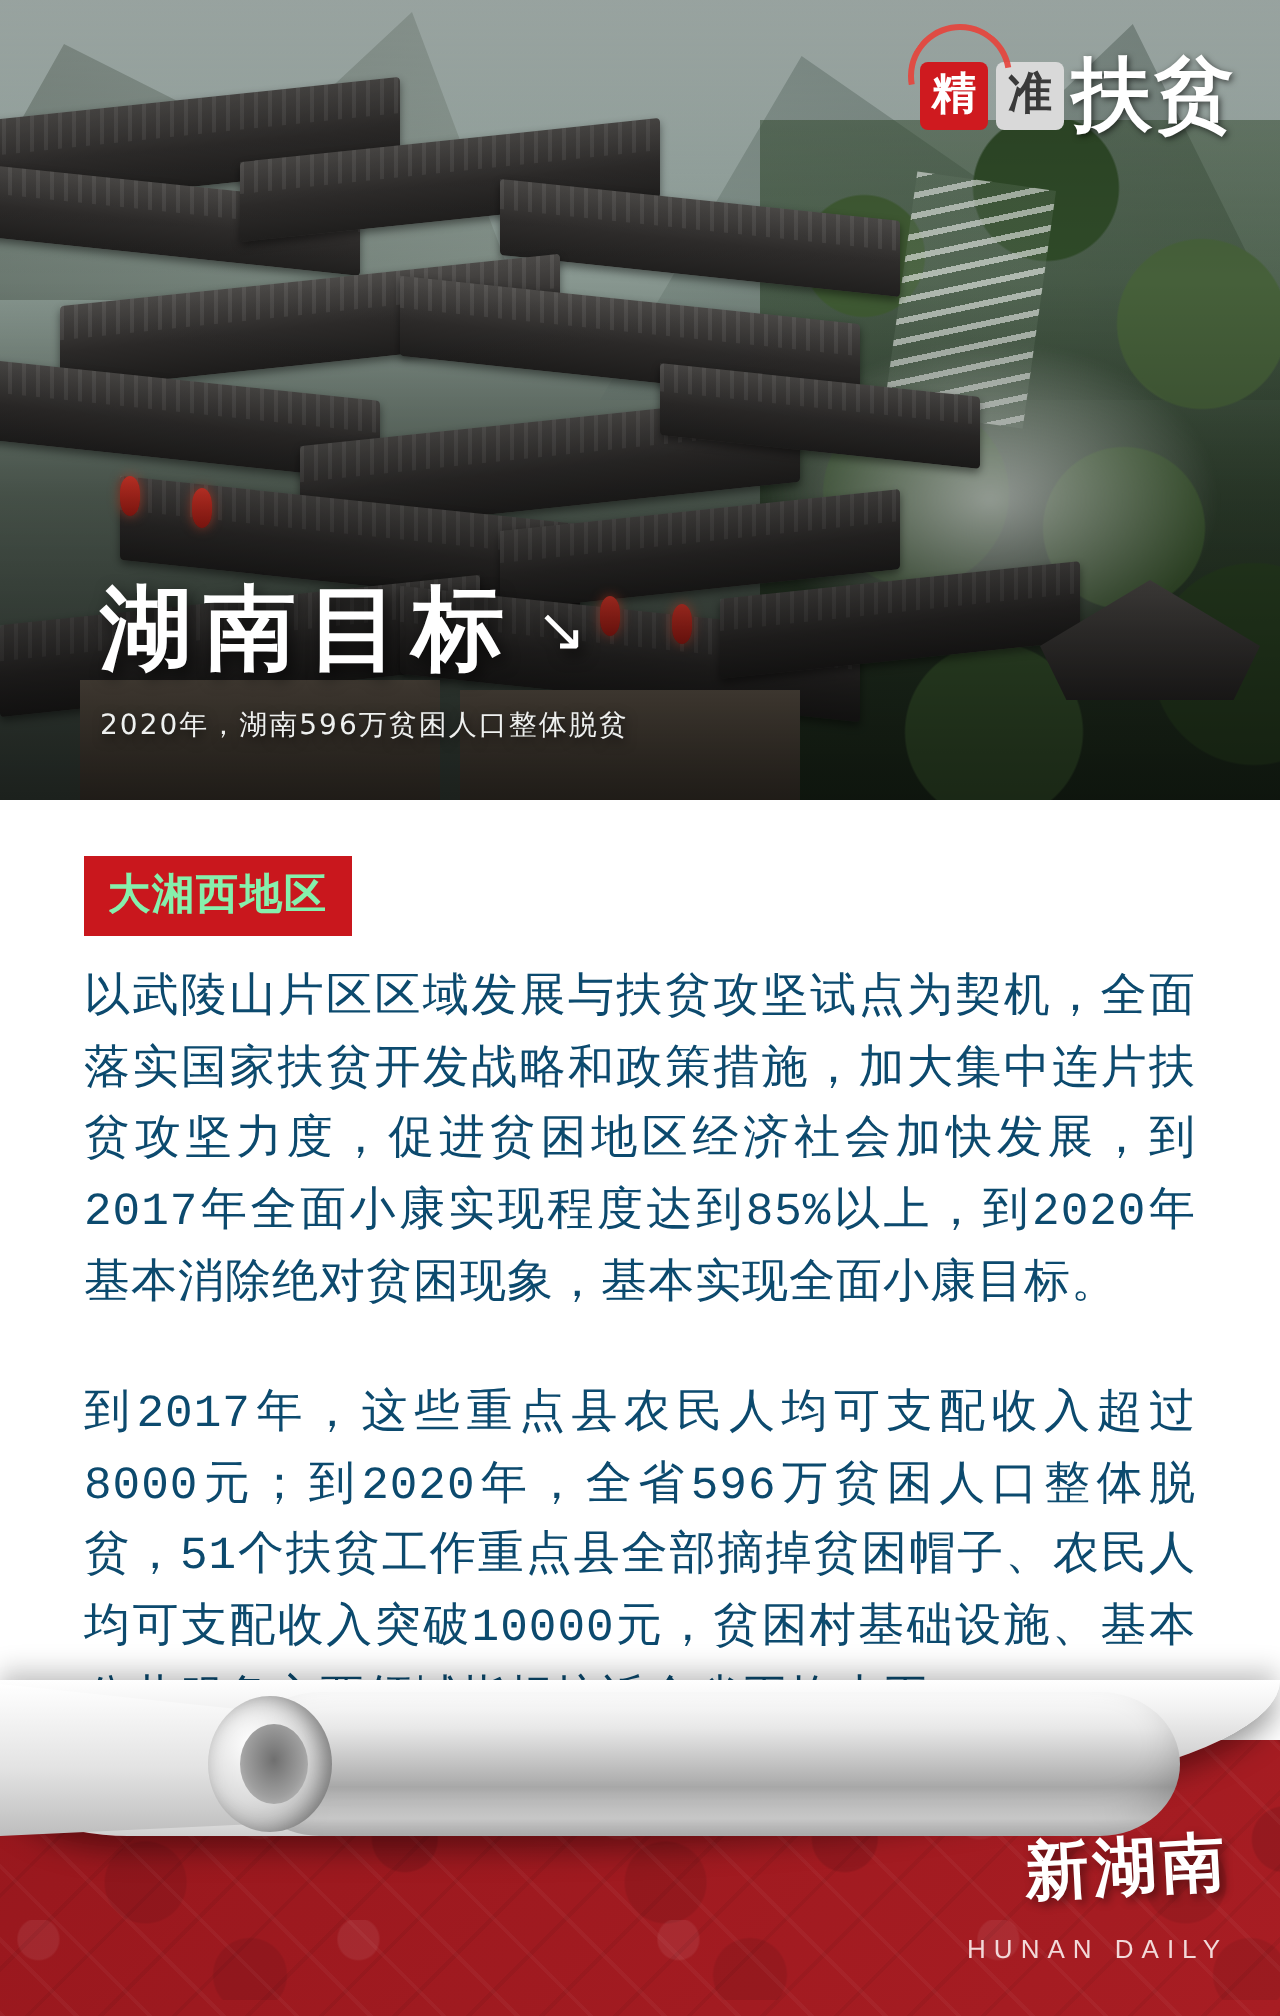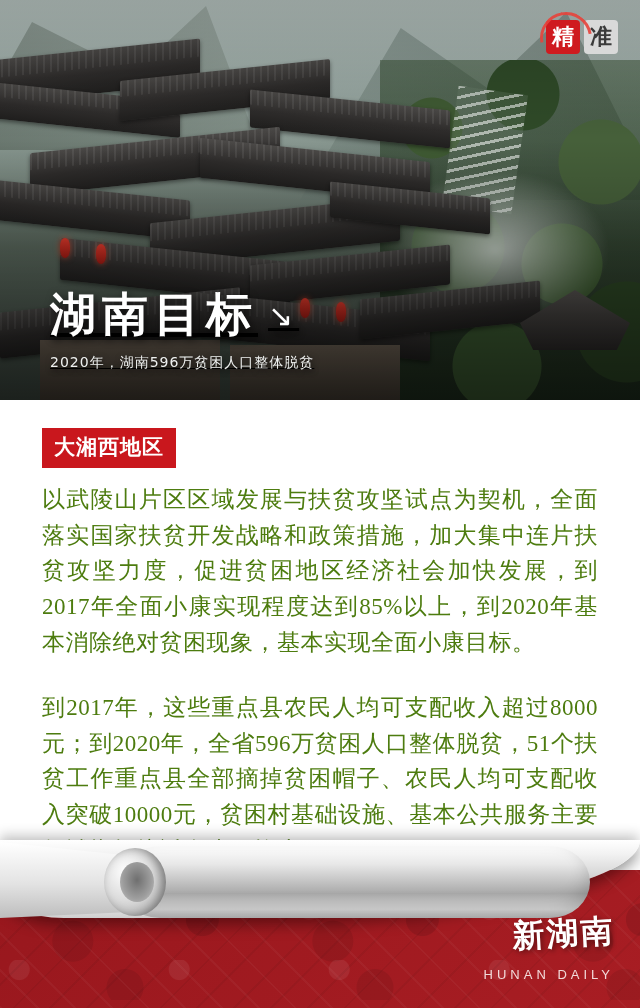--- a/index.html
+++ b/index.html
@@ -157,21 +157,21 @@
     font-family:"DejaVu Sans", sans-serif;
   }
   .logo .swoosh {
     position:absolute; left:-6px; top:-8px; width:52px; height:52px;
     border:3px solid #e7433b; border-radius:50%;
     border-right-color:transparent; border-bottom-color:transparent;
     transform: rotate(35deg); opacity:.9;
   }
 
   
-  .hero-text { position:absolute; left:50px; bottom:28px;text-decoration:underline; }
+  .hero-text { position:absolute; left:50px; bottom:28px; }
   .hero-title {
     color:#fff; font-size:46px; font-weight:bold; letter-spacing:6px;
     display:flex; align-items:center; gap:10px;
     text-shadow:2px 3px 8px rgba(0,0,0,.7);
     font-family:"DejaVu Sans", sans-serif;
   }
   .hero-title .arrow { font-size:30px; font-weight:normal; }
   .hero-sub {
     margin-top:8px; color:#eef0ef; font-size:14px; letter-spacing:1px;
     text-shadow:1px 2px 6px rgba(0,0,0,.7);
@@ -179,30 +179,30 @@
   }
 
   
   .sheet {
     position:absolute; left:0; top:400px; width:640px; height:470px;
     background:#fff;
   }
   .sheet-inner { padding: 28px 42px 0 42px; }
   .tag {
     display:inline-block;
-    background:#c9171d; color:#ffffff;
+    background:#c9171d; color:#86efac;
     font-size:21px; font-weight:bold; letter-spacing:1px;
     padding:5px 12px 7px 12px;
     font-family:"DejaVu Sans", sans-serif;
   }
   .para {
     margin-top:14px;
-    color:#4d7c0f; font-size:23px; line-height:1.55; letter-spacing:.5px;
+    color:#0c4a6e; font-size:23px; line-height:1.55; letter-spacing:.5px;
     text-align:justify;
-    font-family:Liberation Serif, serif;
+    font-family:Liberation Mono, monospace;
   }
   .block2 { margin-top:30px; }
 
   
   .curl {
     position:absolute; left:0; top:818px; width:640px; height:130px;
     pointer-events:none;
   }
   .curl .lip {
     position:absolute; left:0; top:22px; width:640px; height:78px;
@@ -281,20 +281,21 @@
     <div class="lantern" style="left:300px; top:258px;"></div>
     <div class="lantern" style="left:336px; top:262px;"></div>
   </div>
   <div class="pavilion"></div>
   <div class="hero-shade"></div>
 
   <div class="logo">
     <div class="swoosh"></div>
     <div class="sq">精</div>
     <div class="sq grey">准</div>
+    <div class="big">扶贫</div>
   </div>
 
   <div class="hero-text">
     <div class="hero-title">
       <span>湖南目标</span>
       <span class="arrow">↘</span>
     </div>
     <div class="hero-sub">2020年，湖南596万贫困人口整体脱贫</div>
   </div>
 </div>

